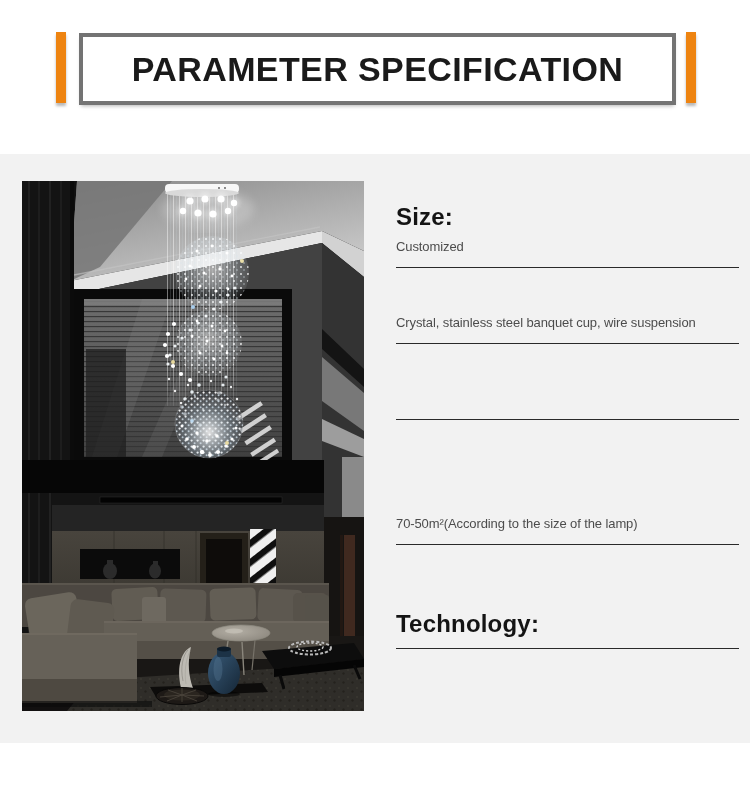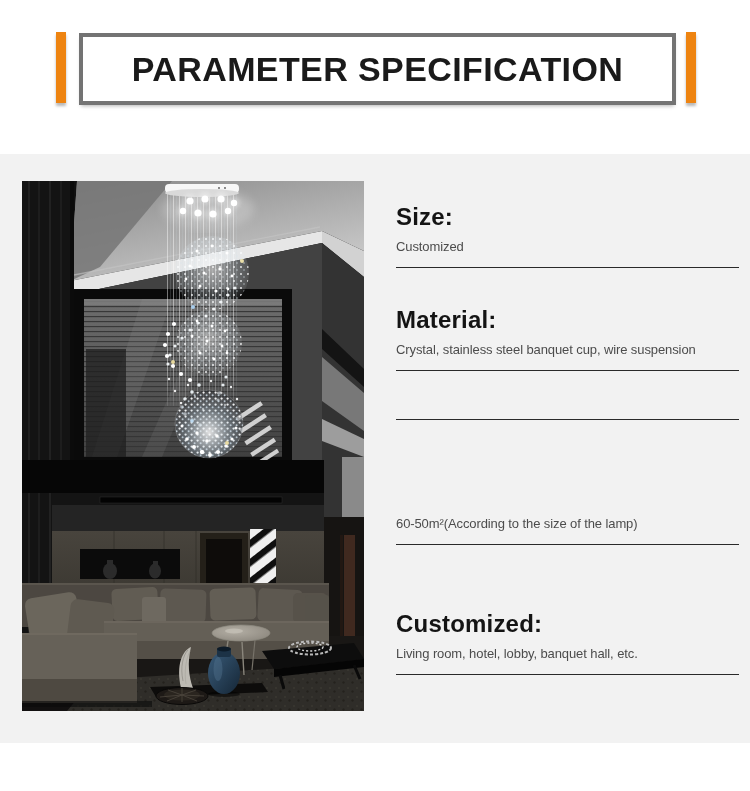--- a/index.html
+++ b/index.html
@@ -400,28 +400,26 @@
   </g>
 </svg>
 </div>
 
 <section class="spec spec-1">
   <h2>Size:</h2>
   <p>Customized</p>
   <div class="rule"></div>
 </section>
 <section class="spec spec-2">
-  <h2>Material:</h2>
   <p>Crystal, stainless steel banquet cup, wire suspension</p>
   <div class="rule"></div>
 </section>
 <section class="spec spec-3">
   <div class="rule"></div>
 </section>
 <section class="spec spec-4">
-  <p>60-50m²(According to the size of the lamp)</p>
+  <p>70-50m²(According to the size of the lamp)</p>
   <div class="rule"></div>
 </section>
 <section class="spec spec-5">
-  <h2>Customized:</h2>
-  <p>Living room, hotel, lobby, banquet hall, etc.</p>
+  <h2>Technology:</h2>
   <div class="rule"></div>
 </section>
 
 </body></html>

